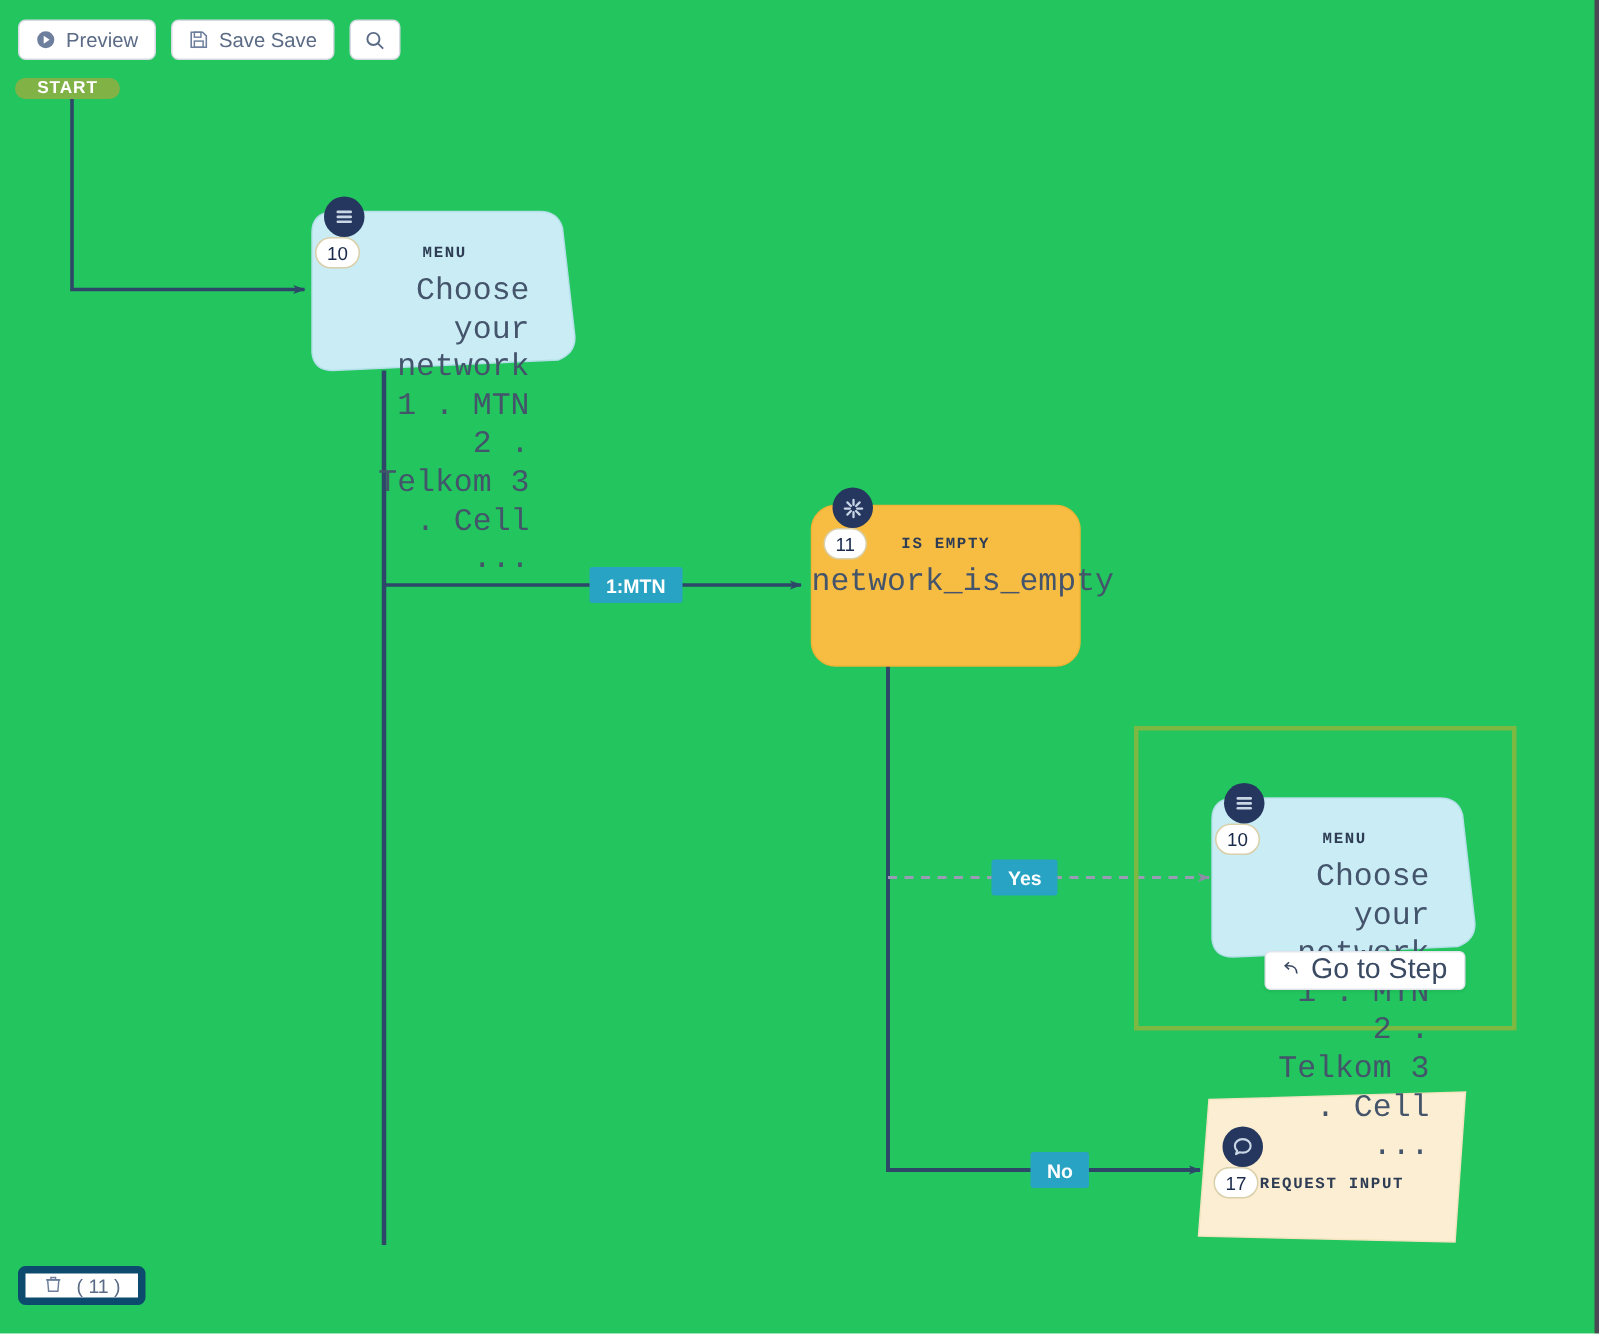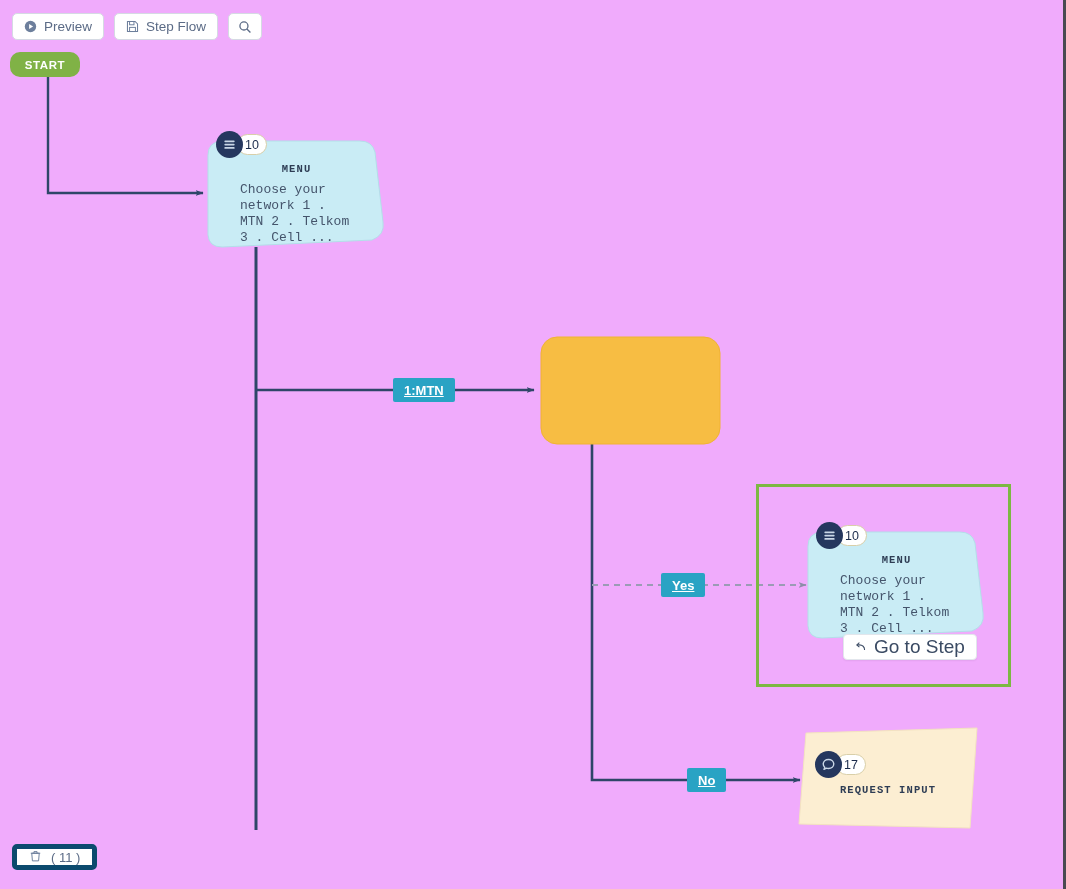--- a/index.html
+++ b/index.html
@@ -7,21 +7,21 @@
     background: #ffffff;
   }
   body {
     font-family: "Liberation Sans", sans-serif;
   }
   #app {
     position: relative;
     width: 1066px;
     height: 889px;
     overflow: hidden;
-    background: #f0abfc;
+    background: #22c55e;
     border-right: 3px solid #4a4a52;
     box-sizing: border-box;
   }
   #canvas {
     position: absolute;
     inset: 0;
   }
   
   #toolbar {
     position: absolute;
@@ -47,21 +47,21 @@
     white-space: nowrap;
   }
   .tb-btn.icon-only { padding: 0 9px; }
   .tb-btn svg { display: block; }
   .tb-label { color: #5b6b86; }
 
   
   #start-pill {
     position: absolute;
     left: 10px; top: 52px;
-    width: 70px; height: 25px;
+    width: 70px; height: 14px;
     background: #80b246;
     border-radius: 10px;
     color: #ffffff;
     font-size: 11.5px;
     font-weight: bold;
     letter-spacing: .6px;
     display: flex;
     align-items: center;
     justify-content: center;
     z-index: 30;
@@ -106,35 +106,36 @@
   }
   .node-type {
     font-size: 10.5px;
     font-weight: bold;
     letter-spacing: 1.1px;
     color: #2e3d54;
     text-transform: uppercase;
     margin-bottom: 7px;
   }
   .node-text {
-    font-size: 13px;
+    font-size: 21px;
     color: #44546b;
-    text-align: left;
+    text-align: right;
     line-height: 1.22;
     padding: 0 32px;
     max-width: 100%;
   }
   
   .badge-cluster {
     position: absolute;
     top: -10px;
     left: 8px;
     display: flex;
-    align-items: center;
+    align-items: flex-start;
     z-index: 25;
+    flex-direction: column;
   }
   .icon-badge {
     width: 27px; height: 27px;
     border-radius: 50%;
     background: #25375e;
     display: flex;
     align-items: center;
     justify-content: center;
     position: relative;
     z-index: 2;
@@ -212,21 +213,20 @@
     background: #29a3c4;
     border-radius: 2px;
     color: #ffffff;
     font-size: 13px;
     font-weight: bold;
     display: flex;
     align-items: center;
     justify-content: flex-end;
     z-index: 25;
     box-sizing: border-box;
-    text-decoration: underline;
   }
 </style>
 </head>
 <body>
 
 <div id="app">
 
   <svg id="canvas" width="1066" height="889" viewBox="0 0 1066 889">
     <defs>
       <marker id="arrow-solid" markerWidth="9" markerHeight="9" refX="7.5" refY="3.6" orient="auto" markerUnits="userSpaceOnUse">
@@ -291,21 +291,21 @@
       <span class="tb-label">Preview</span>
     </div>
     <div class="tb-btn">
       <span>
         <svg width="13" height="13" viewBox="0 0 16 16">
           <path d="M1.8 1.8 h9.4 l3 3 v9.4 h-12.4 z" fill="none" stroke="#6d7f9c" stroke-width="1.3"></path>
           <rect x="4.4" y="1.8" width="5.4" height="4.1" fill="none" stroke="#6d7f9c" stroke-width="1.2"></rect>
           <rect x="4.4" y="9.1" width="7.2" height="5.1" fill="none" stroke="#6d7f9c" stroke-width="1.2"></rect>
         </svg>
       </span>
-      <span class="tb-label">Step Flow</span>
+      <span class="tb-label">Save Save</span>
     </div>
     <div class="tb-btn icon-only">
       <span>
         <svg width="14" height="14" viewBox="0 0 16 16">
           <circle cx="6.8" cy="6.8" r="4.6" fill="none" stroke="#5b6b86" stroke-width="1.5"></circle>
           <line x1="10.2" y1="10.2" x2="14.2" y2="14.2" stroke="#5b6b86" stroke-width="1.5"></line>
         </svg>
       </span>
     </div>
   </div>
@@ -326,20 +326,43 @@
         </svg>
       </div>
       <div class="num-pill">10</div>
     </div>
     <div class="node-content">
       <div class="node-type">MENU</div>
       <div class="node-text">Choose your network 1 . MTN 2 . Telkom 3 . Cell ...</div>
     </div>
   </div>
 
+  <div class="node" style="left:541px; top:337px; width:179px; height:107px;">
+    <div class="badge-cluster" style="top:-12px; left:14px;">
+      <div class="icon-badge">
+        <svg width="16" height="16" viewBox="0 0 16 16">
+          <g stroke="#c9d6e6" stroke-width="1.5" stroke-linecap="round">
+            <line x1="8" y1="2.2" x2="8" y2="5.6"></line>
+            <line x1="8" y1="10.4" x2="8" y2="13.8"></line>
+            <line x1="2.2" y1="8" x2="5.6" y2="8"></line>
+            <line x1="10.4" y1="8" x2="13.8" y2="8"></line>
+            <line x1="3.9" y1="3.9" x2="6.3" y2="6.3"></line>
+            <line x1="9.7" y1="9.7" x2="12.1" y2="12.1"></line>
+            <line x1="12.1" y1="3.9" x2="9.7" y2="6.3"></line>
+            <line x1="6.3" y1="9.7" x2="3.9" y2="12.1"></line>
+          </g>
+        </svg>
+      </div>
+      <div class="num-pill">11</div>
+    </div>
+    <div class="node-content" style="padding-top:20px;">
+      <div class="node-type">IS EMPTY</div>
+      <div class="node-text">network_is_empty</div>
+    </div>
+  </div>
 
   <div class="node" style="left:808px; top:532px; width:177px; height:106px;">
     <div class="badge-cluster">
       <div class="icon-badge">
         <svg width="15" height="15" viewBox="0 0 16 16">
           <rect x="2.5" y="3.6" width="11" height="1.9" rx=".9" fill="#c9d6e6"></rect>
           <rect x="2.5" y="7.1" width="11" height="1.9" rx=".9" fill="#c9d6e6"></rect>
           <rect x="2.5" y="10.6" width="11" height="1.9" rx=".9" fill="#c9d6e6"></rect>
         </svg>
       </div>

